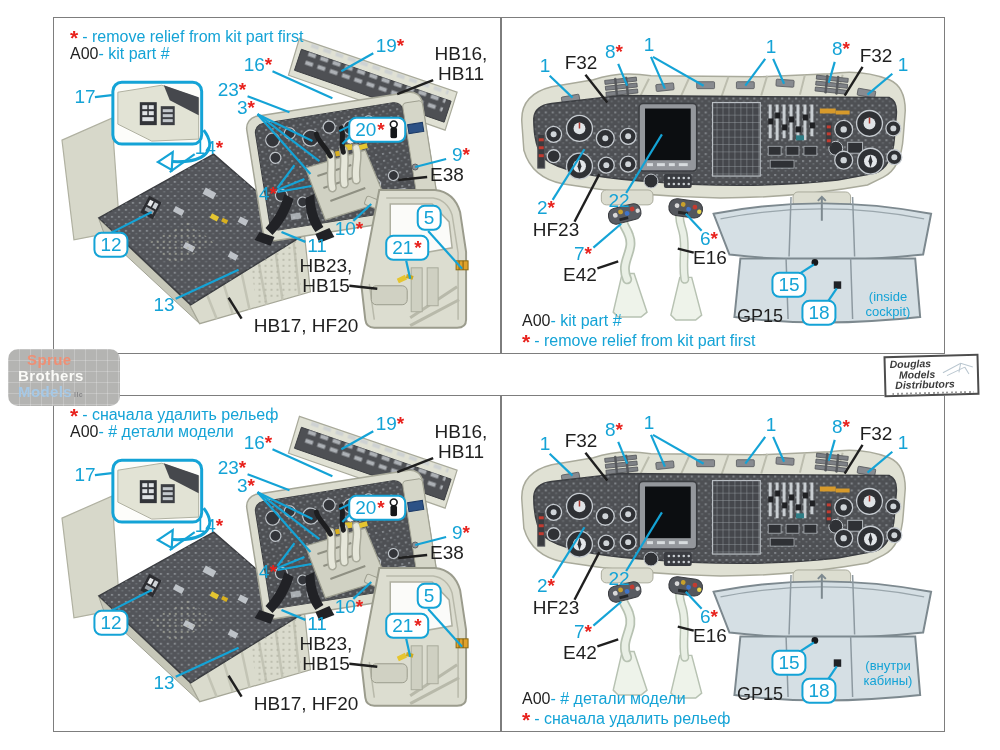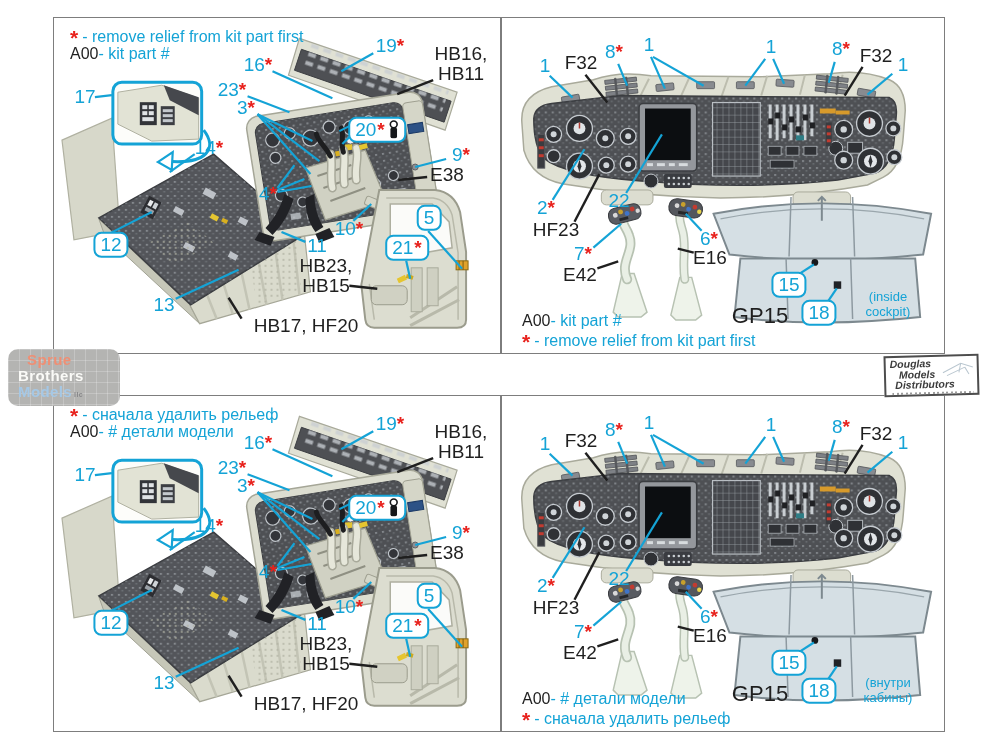--- a/index.html
+++ b/index.html
@@ -14,21 +14,21 @@
   .q-right{left:448px;width:442px;}
   .illu{position:absolute;left:0;top:0;z-index:1;}
   .leads{position:absolute;left:0;top:0;z-index:2;}
   .callout{position:absolute;transform:translate(-50%,-50%);font-size:19px;line-height:1.05;
            color:var(--accent);white-space:pre-line;text-align:center;z-index:3;}
   .callout.black{color:var(--ink);}
   .callout.boxed{background:#fff;border:2.6px solid var(--accent);border-radius:8px;
                  padding:0 5px 1px;display:flex;align-items:center;gap:1px;line-height:1.12;}
   .callout .ast{color:var(--red);font-weight:bold;}
   .callout.note{font-size:13px;line-height:1.15;}
-  .callout.large{font-size:22px;}
+  .callout.large{font-size:18px;}
   .lever{margin-left:2px;}
   .qtext{position:absolute;z-index:4;font-size:16px;line-height:19px;white-space:nowrap;}
   .t-cyan{color:var(--accent);}
   .t-black{color:var(--ink);}
   .t-ast{color:var(--red);font-weight:bold;font-size:21px;position:relative;top:3px;margin-right:4px;}
   .logo{position:absolute;left:8px;top:349px;width:112px;height:57px;border-radius:10px;z-index:6;
         background-color:#b4b4b2;
         background-image:linear-gradient(rgba(255,255,255,.22) 1.5px,transparent 1.5px),
                          linear-gradient(90deg,rgba(255,255,255,.22) 1.5px,transparent 1.5px);
         background-size:11px 11px;padding:3px 0 0 10px;box-sizing:border-box;}
@@ -547,21 +547,21 @@
         <div class="callout" style="left: 44px; top: 190px;">2<span class="ast">*</span></div>
         <div class="callout black" style="left: 54px; top: 212px;">HF23</div>
         <div class="callout" style="left: 117px; top: 183px;">22</div>
         <div class="callout" style="left: 81px; top: 236px;">7<span class="ast">*</span></div>
         <div class="callout black" style="left: 78px; top: 257px;">E42</div>
         <div class="callout" style="left: 207px; top: 221px;">6<span class="ast">*</span></div>
         <div class="callout black" style="left: 208px; top: 240px;">E16</div>
         <div class="callout boxed" style="left: 287px; top: 267px;">15</div>
         <div class="callout boxed" style="left: 317px; top: 295px;">18</div>
         <div class="callout black large" style="left: 258px; top: 298px;">GP15</div>
-        <div class="callout note" style="left: 386px; top: 295px;">(внутри
+        <div class="callout note" style="left: 386px; top: 278px;">(внутри
 кабины)</div>
       </div>
   </div>
 
   <div class="logo">
     <div class="ll logo-sprue">Sprue</div>
     <div class="ll logo-brothers">Brothers</div>
     <div class="ll"><span class="logo-models">Models</span><span class="logo-llc">llc</span></div>
   </div>
 

